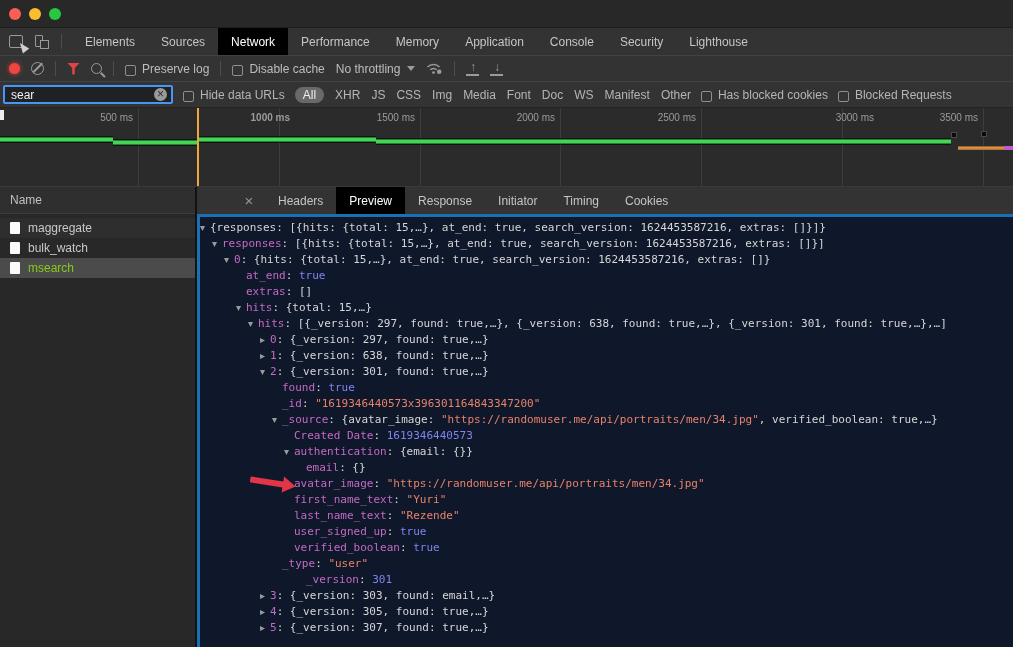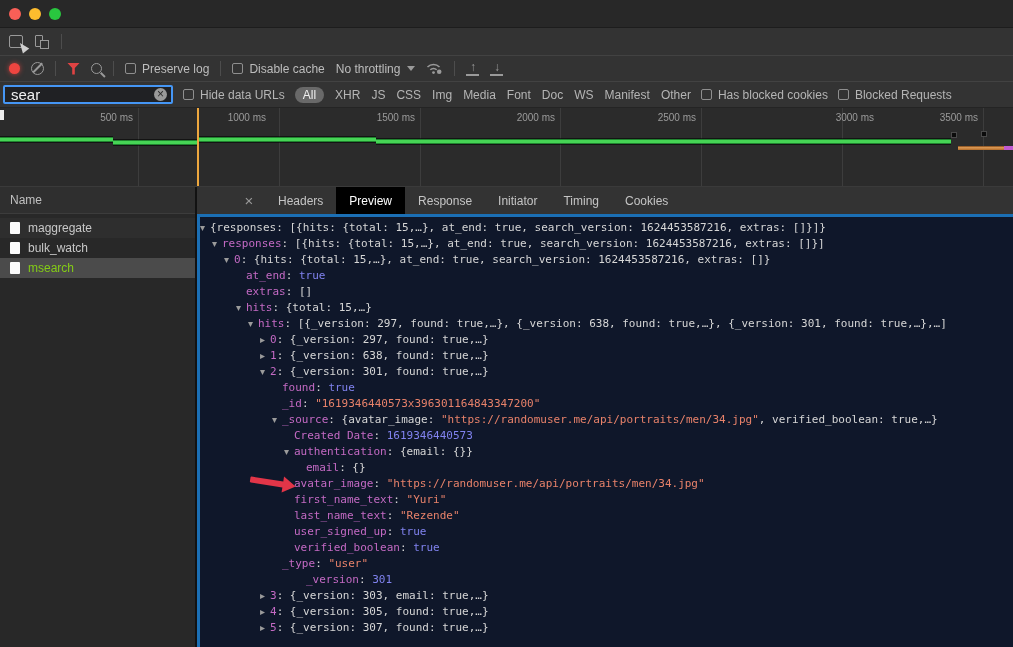--- a/index.html
+++ b/index.html
@@ -29,33 +29,33 @@
   .toolbar{height:26px;background:#333;border-bottom:1px solid #424242;display:flex;align-items:center;
            gap:11px;padding:0 9px;box-sizing:border-box;font-size:12px;color:#bdbdbd;}
   .sep{width:1px;height:15px;background:#4d4d4d;flex:none;}
   .icon-record{width:11px;height:11px;border-radius:50%;background:#ee4540;box-shadow:0 0 5px rgba(238,69,64,.75);flex:none;}
   .icon-clear{position:relative;width:11px;height:11px;border:1.5px solid #9a9a9a;border-radius:50%;flex:none;}
   .icon-clear::after{content:'';position:absolute;left:-1px;top:4.4px;width:13px;height:1.5px;background:#9a9a9a;transform:rotate(-45deg);}
   .icon-funnel{width:13px;height:12px;background:#e04343;flex:none;
       clip-path:polygon(0 0,100% 0,60% 46%,60% 100%,40% 100%,40% 46%);}
   .icon-search{position:relative;width:9px;height:9px;border:1.5px solid #9a9a9a;border-radius:50%;flex:none;}
   .icon-search::after{content:'';position:absolute;width:6px;height:1.5px;background:#9a9a9a;transform:rotate(45deg);right:-5px;bottom:-2px;}
-  .cb-group{display:flex;align-items:center;gap:6px;cursor:default;}
+  .cb-group{display:flex;align-items:flex-end;gap:6px;cursor:default;}
   .cb{width:11px;height:11px;border:1px solid #8f8f8f;border-radius:2px;flex:none;box-sizing:border-box;}
   .throttle{display:flex;align-items:center;gap:7px;}
   .caret{width:0;height:0;border-left:4px solid transparent;border-right:4px solid transparent;border-top:5px solid #9a9a9a;}
   .arrow-ie{display:inline-block;width:13px;text-align:center;color:#9a9a9a;font-weight:bold;font-size:12px;
             line-height:11px;border-bottom:2px solid #9a9a9a;padding-bottom:1px;}
 
   
   .filterbar{height:26px;background:#333;border-bottom:1px solid #242424;display:flex;align-items:center;
              gap:10px;padding:0 3px;box-sizing:border-box;font-size:12px;color:#b5b5b5;}
   .filter-input{width:170px;height:19px;background:#202124;border:2px solid #4596f5;border-radius:2px;
                 display:flex;align-items:center;padding:0 4px 0 6px;box-sizing:border-box;flex:none;}
-  .filter-text{flex:1;color:#f1f1f1;font-size:15px;}
+  .filter-text{flex:1;color:#f1f1f1;font-size:12px;}
   .clear-btn{width:13px;height:13px;border-radius:50%;background:#9a9a9a;color:#2b2b2b;font-size:12px;
              line-height:12px;text-align:center;flex:none;}
   .clear-btn::before{content:'×';}
   #type-filters{display:flex;align-items:center;gap:11px;}
   .type-pill{color:#b5b5b5;}
   .type-pill.active{background:#696969;border-radius:9px;padding:1px 8px;color:#efefef;}
 
   
   .overview{position:relative;height:79px;background:#2b2b2b;border-bottom:1px solid #3a3a3a;box-sizing:border-box;overflow:hidden;}
   .gridline{position:absolute;top:0;bottom:0;width:1px;background:#3d3d3d;}
@@ -110,20 +110,31 @@
     <span class="tl" id="tl-min" style="background: rgb(253, 188, 46);"></span>
     <span class="tl" id="tl-max" style="background: rgb(41, 199, 63);"></span>
   </div>
 
   <div class="tabbar">
     <div class="tb-icons">
       <span class="icon-inspect"></span>
       <span class="icon-device"></span>
       <span class="sep"></span>
     </div>
+    <div class="tabs" id="devtools-tabs">
+        <div class="tab">Elements</div>
+        <div class="tab">Sources</div>
+        <div class="tab active">Network</div>
+        <div class="tab">Performance</div>
+        <div class="tab">Memory</div>
+        <div class="tab">Application</div>
+        <div class="tab">Console</div>
+        <div class="tab">Security</div>
+        <div class="tab">Lighthouse</div>
+      </div>
   </div>
 
   <div class="toolbar">
     <span class="icon-record"></span>
     <span class="icon-clear"></span>
     <span class="sep"></span>
     <span class="icon-funnel"></span>
     <span class="icon-search"></span>
     <span class="sep"></span>
     <span class="cb-group">
@@ -179,21 +190,21 @@
     <span class="cb-group">
       <span class="cb"></span>
       <span>Blocked Requests</span>
     </span>
   </div>
 
   <div class="overview" id="overview">
       <div class="gridline" style="left: 138px;"></div>
       <div class="tick" style="left: 73px;">500 ms</div>
       <div class="gridline" style="left: 279px;"></div>
-      <div class="tick" style="left: 206px;">1000 ms</div>
+      <div class="tick" style="left: 230px; font-weight: bold;">1000 ms</div>
       <div class="gridline" style="left: 420px;"></div>
       <div class="tick" style="left: 355px;">1500 ms</div>
       <div class="gridline" style="left: 560px;"></div>
       <div class="tick" style="left: 495px;">2000 ms</div>
       <div class="gridline" style="left: 701px;"></div>
       <div class="tick" style="left: 636px;">2500 ms</div>
       <div class="gridline" style="left: 842px;"></div>
       <div class="tick" style="left: 814px;">3000 ms</div>
       <div class="gridline" style="left: 983px;"></div>
       <div class="tick" style="left: 918px;">3500 ms</div>
@@ -259,21 +270,21 @@
             <div class="trow" style="padding-left: 84px;"><span class="tarrow"></span><span class="tk">Created Date</span><span class="tw">: </span><span class="tv">1619346440573</span></div>
             <div class="trow" style="padding-left: 84px;"><span class="tarrow">▾</span><span class="tk">authentication</span><span class="tw">: {email: {}}</span></div>
             <div class="trow" style="padding-left: 96px;"><span class="tarrow"></span><span class="tk">email</span><span class="tw">: {}</span></div>
             <div class="trow" style="padding-left: 84px;"><span class="tarrow"></span><span class="tk">avatar_image</span><span class="tw">: </span><span class="ts">"https://randomuser.me/api/portraits/men/34.jpg"</span></div>
             <div class="trow" style="padding-left: 84px;"><span class="tarrow"></span><span class="tk">first_name_text</span><span class="tw">: </span><span class="ts">"Yuri"</span></div>
             <div class="trow" style="padding-left: 84px;"><span class="tarrow"></span><span class="tk">last_name_text</span><span class="tw">: </span><span class="ts">"Rezende"</span></div>
             <div class="trow" style="padding-left: 84px;"><span class="tarrow"></span><span class="tk">user_signed_up</span><span class="tw">: </span><span class="tv">true</span></div>
             <div class="trow" style="padding-left: 84px;"><span class="tarrow"></span><span class="tk">verified_boolean</span><span class="tw">: </span><span class="tv">true</span></div>
             <div class="trow" style="padding-left: 72px;"><span class="tarrow"></span><span class="tk">_type</span><span class="tw">: </span><span class="ts">"user"</span></div>
             <div class="trow" style="padding-left: 96px;"><span class="tarrow"></span><span class="tk">_version</span><span class="tw">: </span><span class="tv">301</span></div>
-            <div class="trow" style="padding-left: 60px;"><span class="tarrow">▸</span><span class="tk">3</span><span class="tw">: {_version: 303, email: true,…}</span></div>
+            <div class="trow" style="padding-left: 60px;"><span class="tarrow">▸</span><span class="tk">3</span><span class="tw">: {_version: 303, found: email,…}</span></div>
             <div class="trow" style="padding-left: 60px;"><span class="tarrow">▸</span><span class="tk">4</span><span class="tw">: {_version: 305, found: true,…}</span></div>
             <div class="trow" style="padding-left: 60px;"><span class="tarrow">▸</span><span class="tk">5</span><span class="tw">: {_version: 307, found: true,…}</span></div>
           </div>
         <div class="annot-arrow" style="left: 50px; top: 262px; transform: rotate(9deg);"></div>
       </div>
     </div>
   </div>
 
 </div>
 

